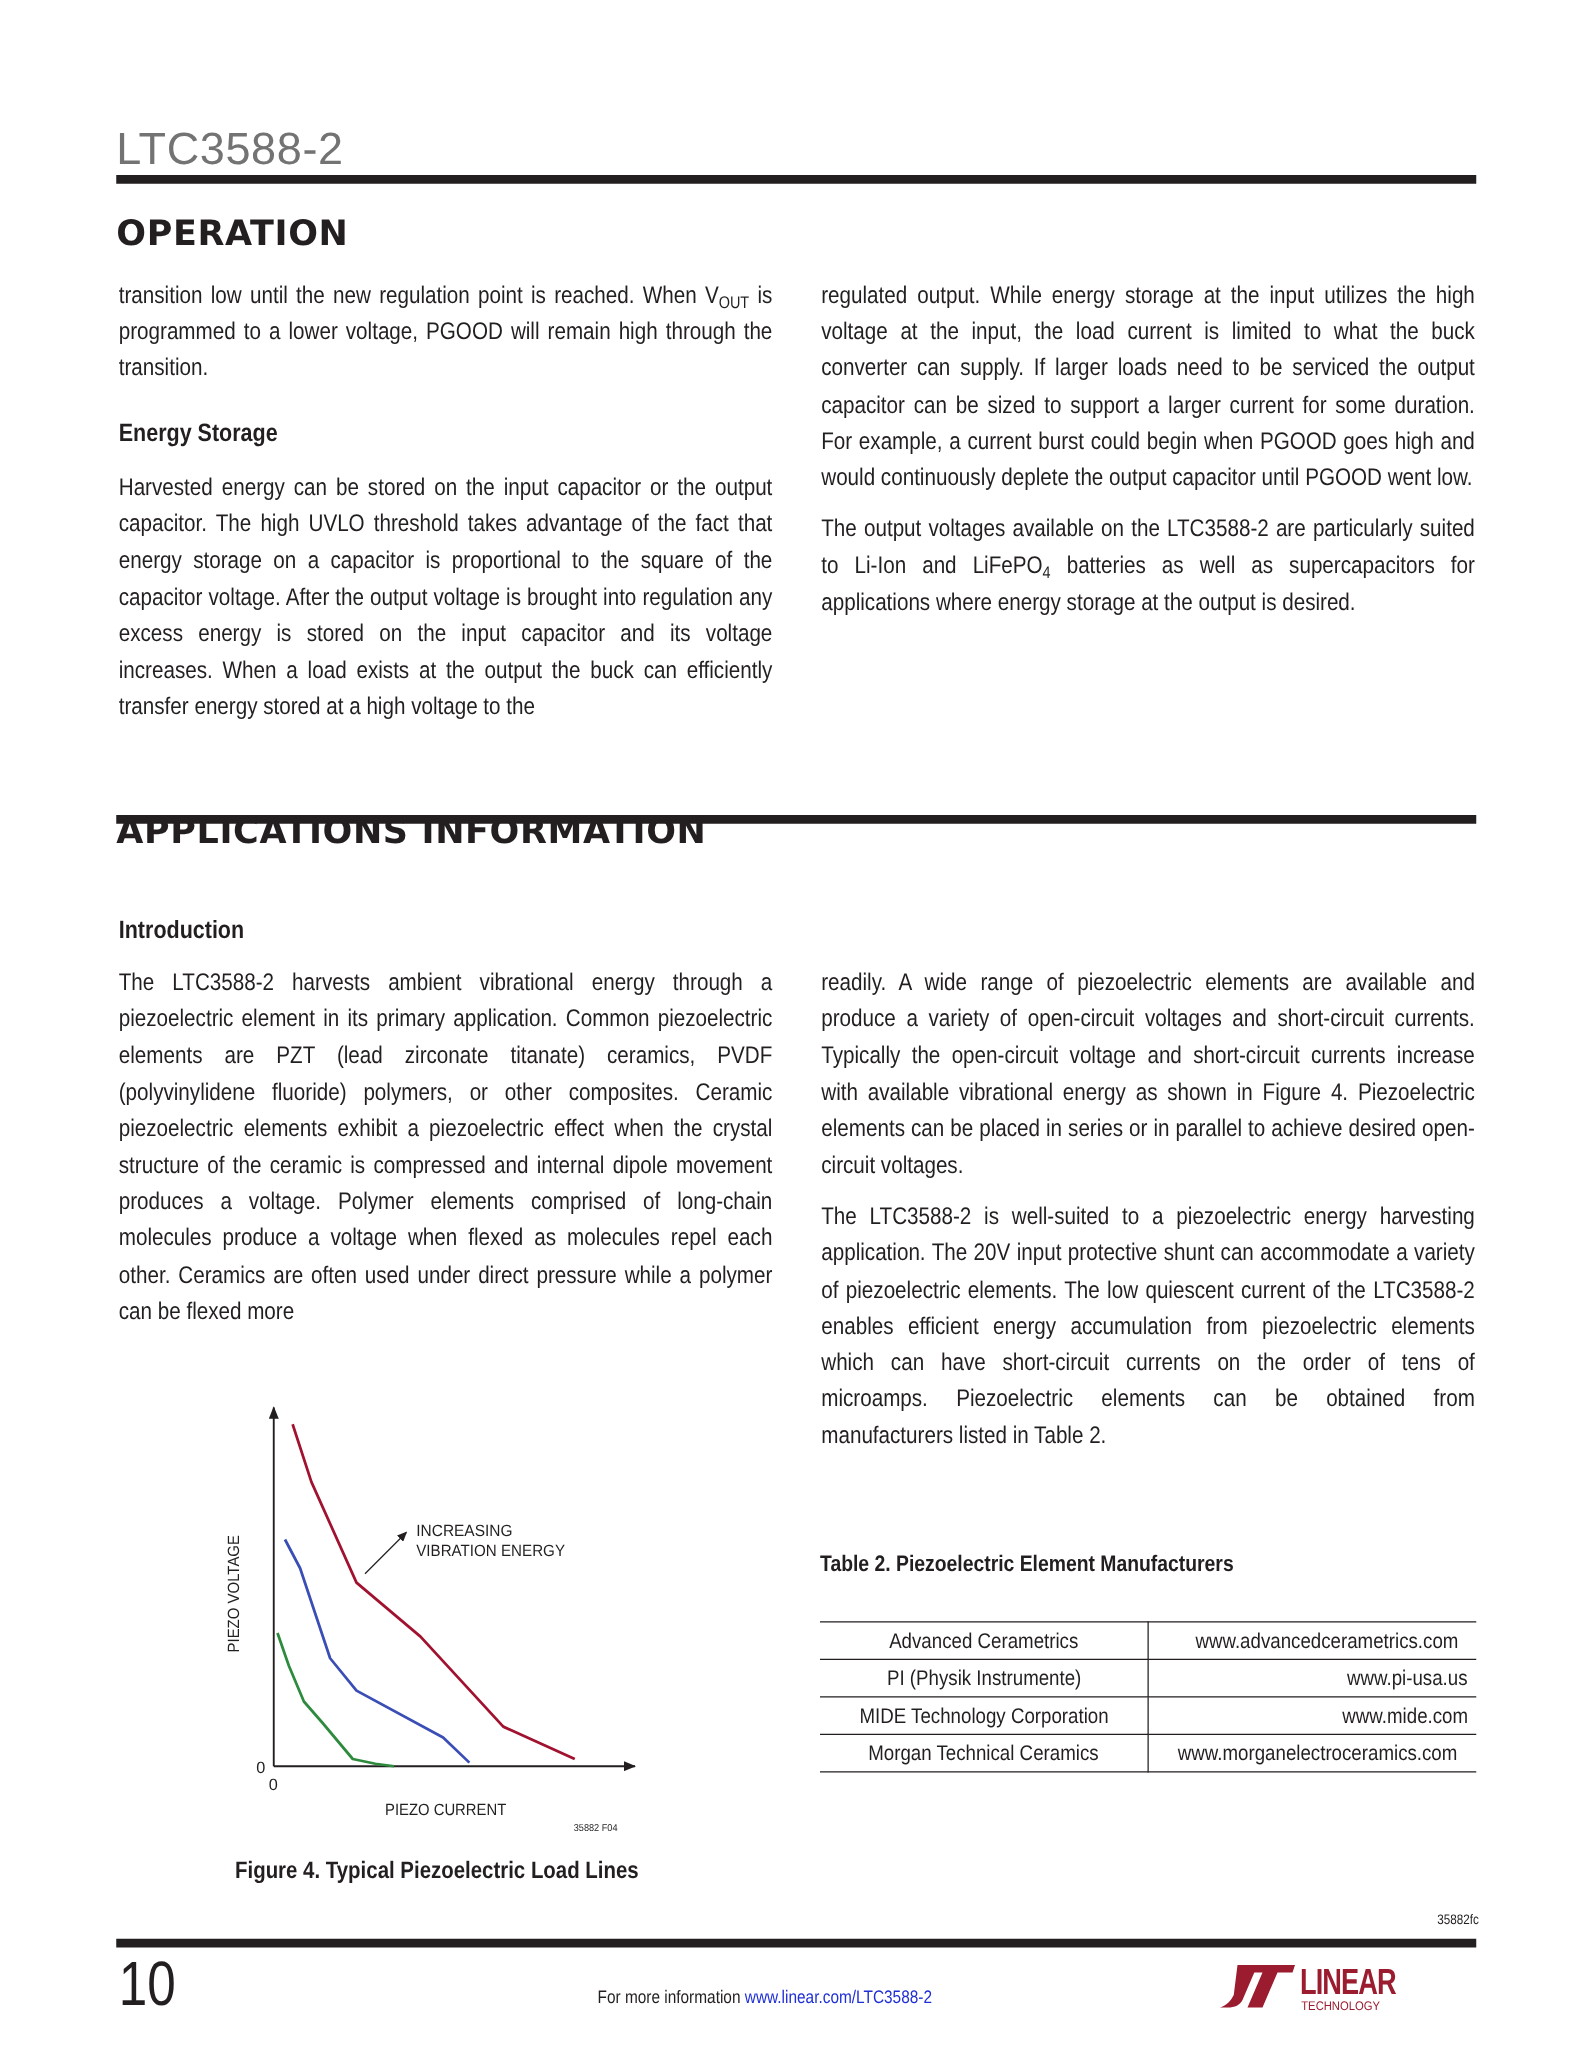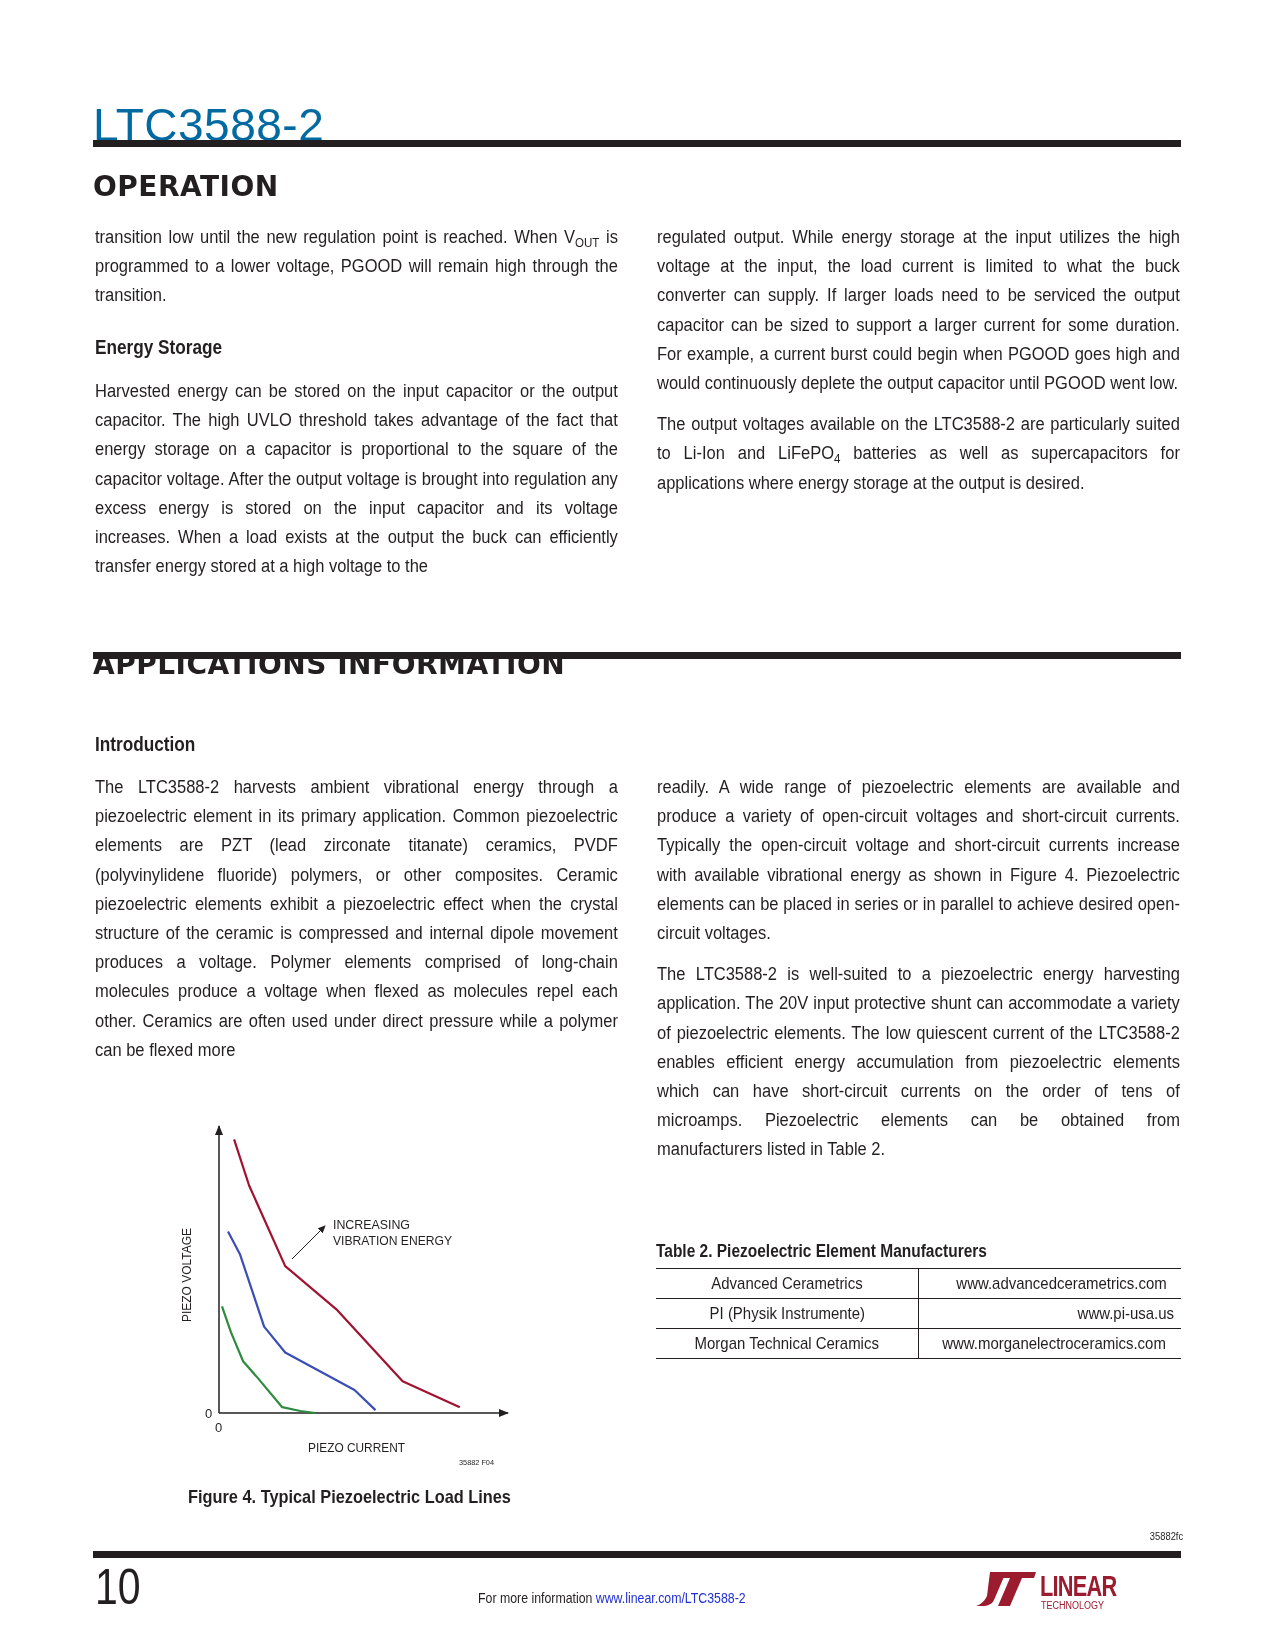--- a/index.html
+++ b/index.html
@@ -1,28 +1,28 @@
 <!DOCTYPE html>
 <html><head>
 <meta charset="utf-8">
 <style>
   html, body { margin:0; padding:0; background:#fff; }
   body { width:1275px; height:1650px; position:relative; overflow:hidden;
          font-family:"Liberation Sans", sans-serif; color:#231f20; }
   .abs { position:absolute; }
-  .part { left:93px; top:98px; font-size:46px; font-weight:300; letter-spacing:0.5px; color:#0369a1; }
+  .part { left:93px; top:98px; font-size:36px; font-weight:300; letter-spacing:0.5px; color:#737373; }
   .rule { background:#231f20; left:93px; width:1088px; }
   .sect { font-family:"DejaVu Sans", sans-serif; font-weight:bold; font-size:28px; letter-spacing:0.5px; text-transform:uppercase; }
   .col { width:523px; font-size:19.2px; line-height:29.2px; text-align:justify; transform:scaleX(0.86); transform-origin:left top; }
   .col p { margin:0 0 12px 0; width:608px; }
   .sub { font-weight:bold; font-size:20px; transform:scaleX(0.86); transform-origin:left top; }
   .colL { left:95px; }
   .colR { left:657px; }
   sub { font-size:70%; vertical-align:-4px; line-height:0; }
-  table.mf { border-collapse:collapse; font-size:17px; }
+  table.mf { border-collapse:collapse; font-size:17px;margin-top:29px; }
   table.mf td { text-align:center; height:29px; border-bottom:1.5px solid #231f20; padding:0; }
   table.mf td.c0 { border-right:1.5px solid #231f20; width:262px; }
   table.mf td.c1 { width:262px;text-align:right; }
   table.mf tr:first-child td { border-top:1.5px solid #231f20; }
   .cell-inner { display:inline-block; transform:scaleX(0.88); }
   .fig-label { font-size:13px; }
   .link { color:#1f2fd6; }
 </style>
 </head>
 <body>
@@ -90,20 +90,24 @@
   <tbody id="mf-body">
       <tr>
         <td class="c0"><span class="cell-inner">Advanced Cerametrics</span></td>
         <td class="c1"><span class="cell-inner">www.advancedcerametrics.com</span></td>
       </tr>
       <tr>
         <td class="c0"><span class="cell-inner">PI (Physik Instrumente)</span></td>
         <td class="c1"><span class="cell-inner">www.pi-usa.us</span></td>
       </tr>
       <tr>
+        <td class="c0"><span class="cell-inner">MIDE Technology Corporation</span></td>
+        <td class="c1"><span class="cell-inner">www.mide.com</span></td>
+      </tr>
+      <tr>
         <td class="c0"><span class="cell-inner">Morgan Technical Ceramics</span></td>
         <td class="c1"><span class="cell-inner">www.morganelectroceramics.com</span></td>
       </tr>
     </tbody>
 </table>
 
 <div class="abs" style="right:92px;top:1530px;font-size:11px;transform:scaleX(0.85);transform-origin:right top;">35882fc</div>
 <div class="abs rule" style="top:1551px;height:7px;"></div>
 <div class="abs" style="left:95px;top:1558px;font-size:50px;font-weight:300;transform:scaleX(0.82);transform-origin:left top;">10</div>
 <div class="abs" style="left:478px;top:1590px;font-size:14.5px;transform:scaleX(0.85);transform-origin:left top;white-space:nowrap;">

